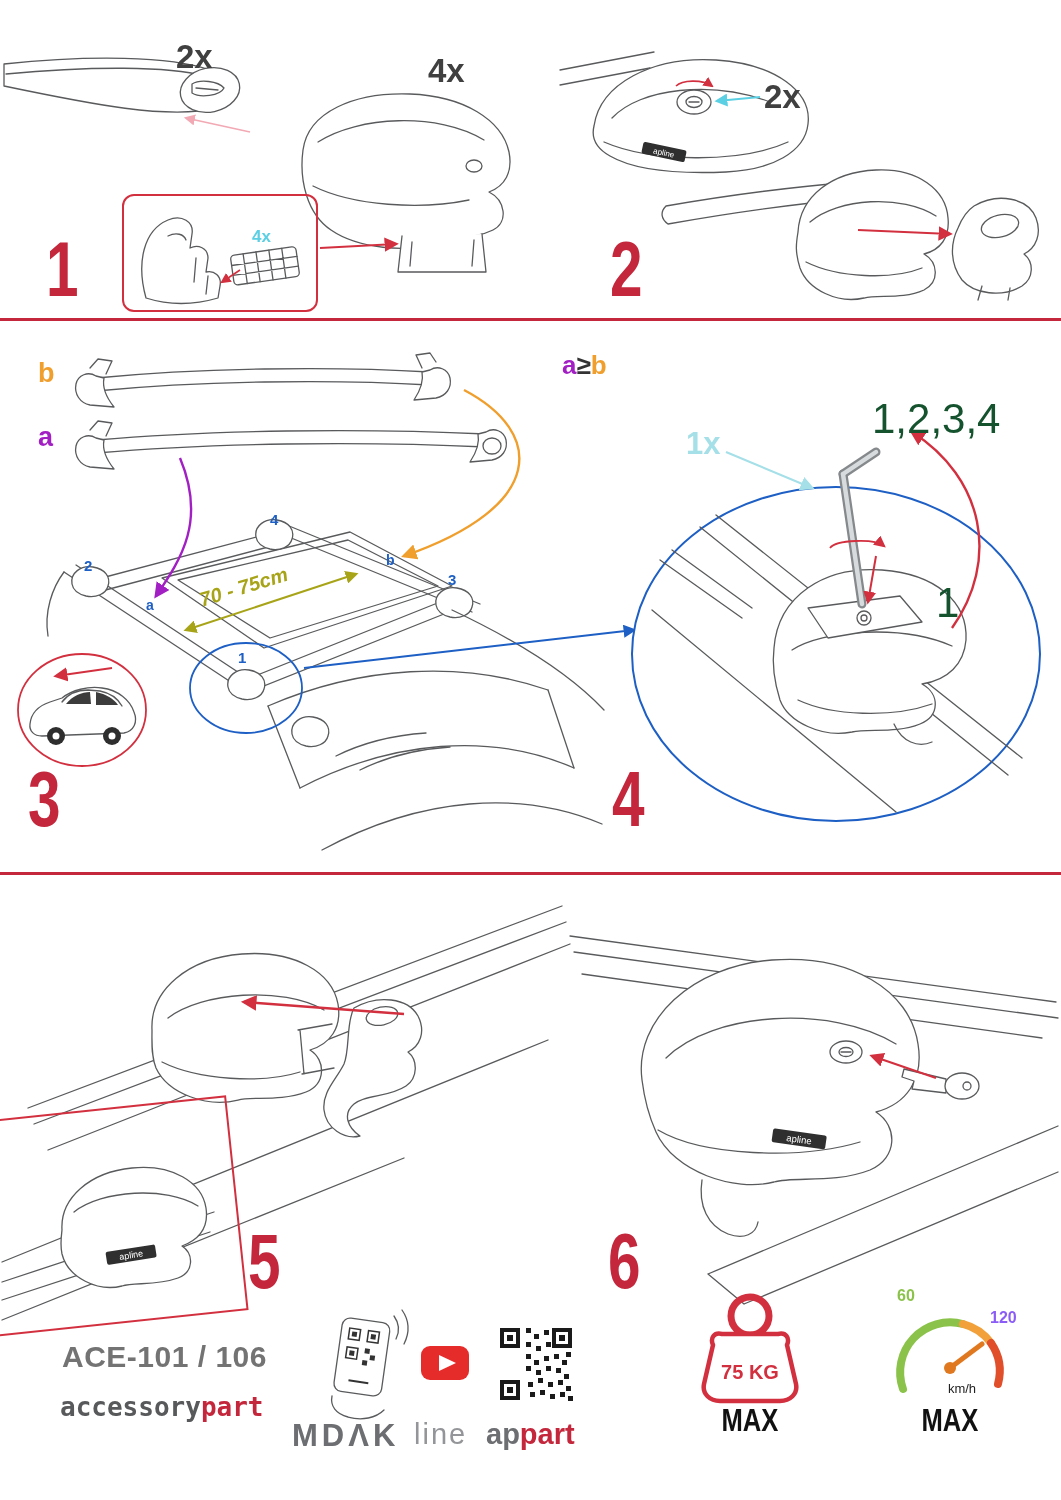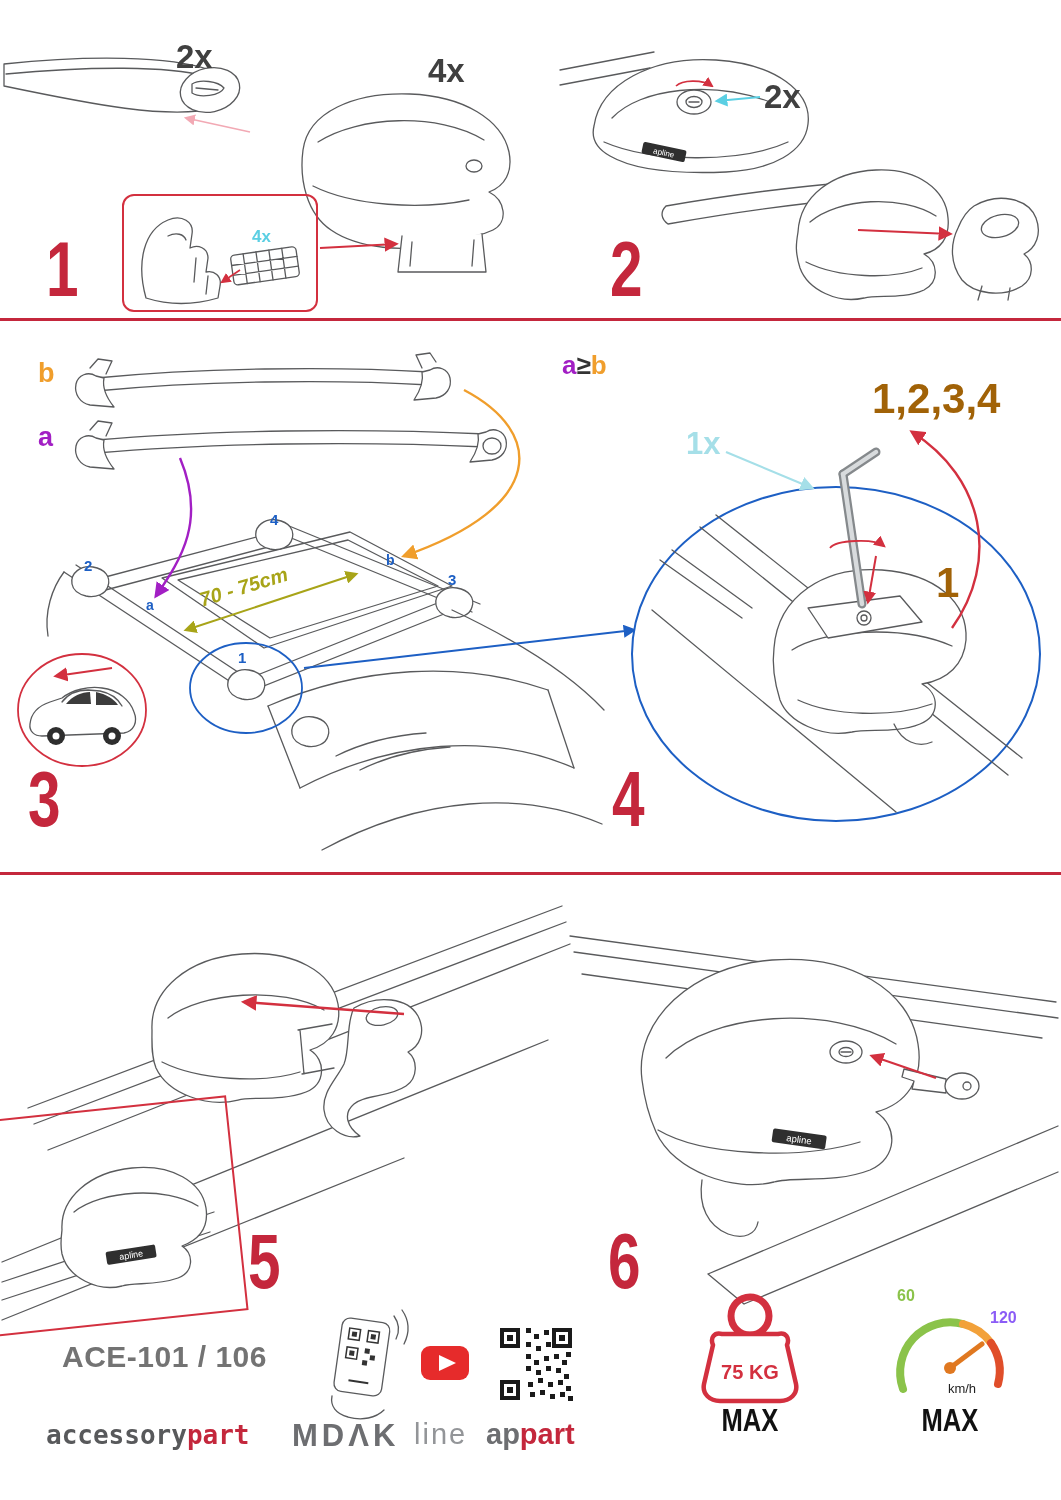--- a/index.html
+++ b/index.html
@@ -3,21 +3,21 @@
 <meta charset="utf-8">
 <style>
   html,body{margin:0;padding:0;background:#fff;}
   .page{position:relative;width:1061px;height:1500px;background:#fff;overflow:hidden;font-family:"Liberation Sans",sans-serif;}
   .art{position:absolute;left:0;top:0;}
   .lbl{position:absolute;line-height:1;white-space:nowrap;}
   .step-num{font-size:78px;font-weight:700;color:#c4273c;transform:scaleX(.75);transform-origin:left top;}
   .cyan{color:#404040;font-size:33px;font-weight:700;}
   .cyan-sm{color:#5bcfe3;font-size:17px;font-weight:700;}
   .cyan-lt{color:#a5dfe8;font-size:31px;font-weight:700;}
-  .blue-big{color:#a16207;font-size:42px;font-weight:700;}
+  .blue-big{color:#14532d;font-size:42px;font-weight:400;margin-top:20px;}
   .blue-pos{color:#1d5fc4;font-size:15px;font-weight:700;}
   .pos-sm{font-size:14px;}
   .purple{color:#a21fc4;}
   .orange{color:#f09e2c;}
   .bar-lbl{font-size:27px;font-weight:700;}
   .cond{font-size:26px;font-weight:700;color:#333;}
   .dim{color:#a8a418;font-size:20px;font-weight:700;font-style:italic;transform:rotate(-17deg);transform-origin:left center;}
   .divider{position:absolute;left:0;width:1061px;height:3px;background:#c4273c;}
   .redbox{position:absolute;border:2.5px solid #d3303f;background:transparent;}
   .model{color:#737373;font-size:30px;font-weight:700;letter-spacing:.5px;}
@@ -351,21 +351,21 @@
 
   <div class="lbl dim" style="left:200px;top:590px;">70 - 75cm</div>
 
   <div class="lbl cond" style="left:562px;top:352px;">
     <span class="purple">a</span><span>≥</span><span class="orange">b</span>
   </div>
   <div class="lbl blue-big" style="left:872px;top:378px;">1,2,3,4</div>
   <div class="lbl blue-big" style="left:936px;top:562px;">1</div>
 
   <div class="lbl model" style="left:62px;top:1342px;">ACE-101 / 106</div>
-  <div class="lbl brand1" style="left:46px;top:1394px;margin-top:28px;">
+  <div class="lbl brand1" style="left:60px;top:1394px;">
     <span>accessory</span><span class="red">part</span>
   </div>
   <div class="lbl mdak" style="left:292px;top:1420px;">MDΛK</div>
   <div class="lbl ipqi" style="left:414px;top:1420px;">line</div>
   <div class="lbl apline" style="left:486px;top:1420px;">
     <span>ap</span><span class="red">part</span>
   </div>
   <div class="lbl wval" style="left:704px;top:1362px;width:92px;">75 KG</div>
   <div class="lbl maxlbl" style="left:712px;top:1404px;width:76px;">MAX</div>
   <div class="lbl sp60" style="left:897px;top:1288px;">60</div>

